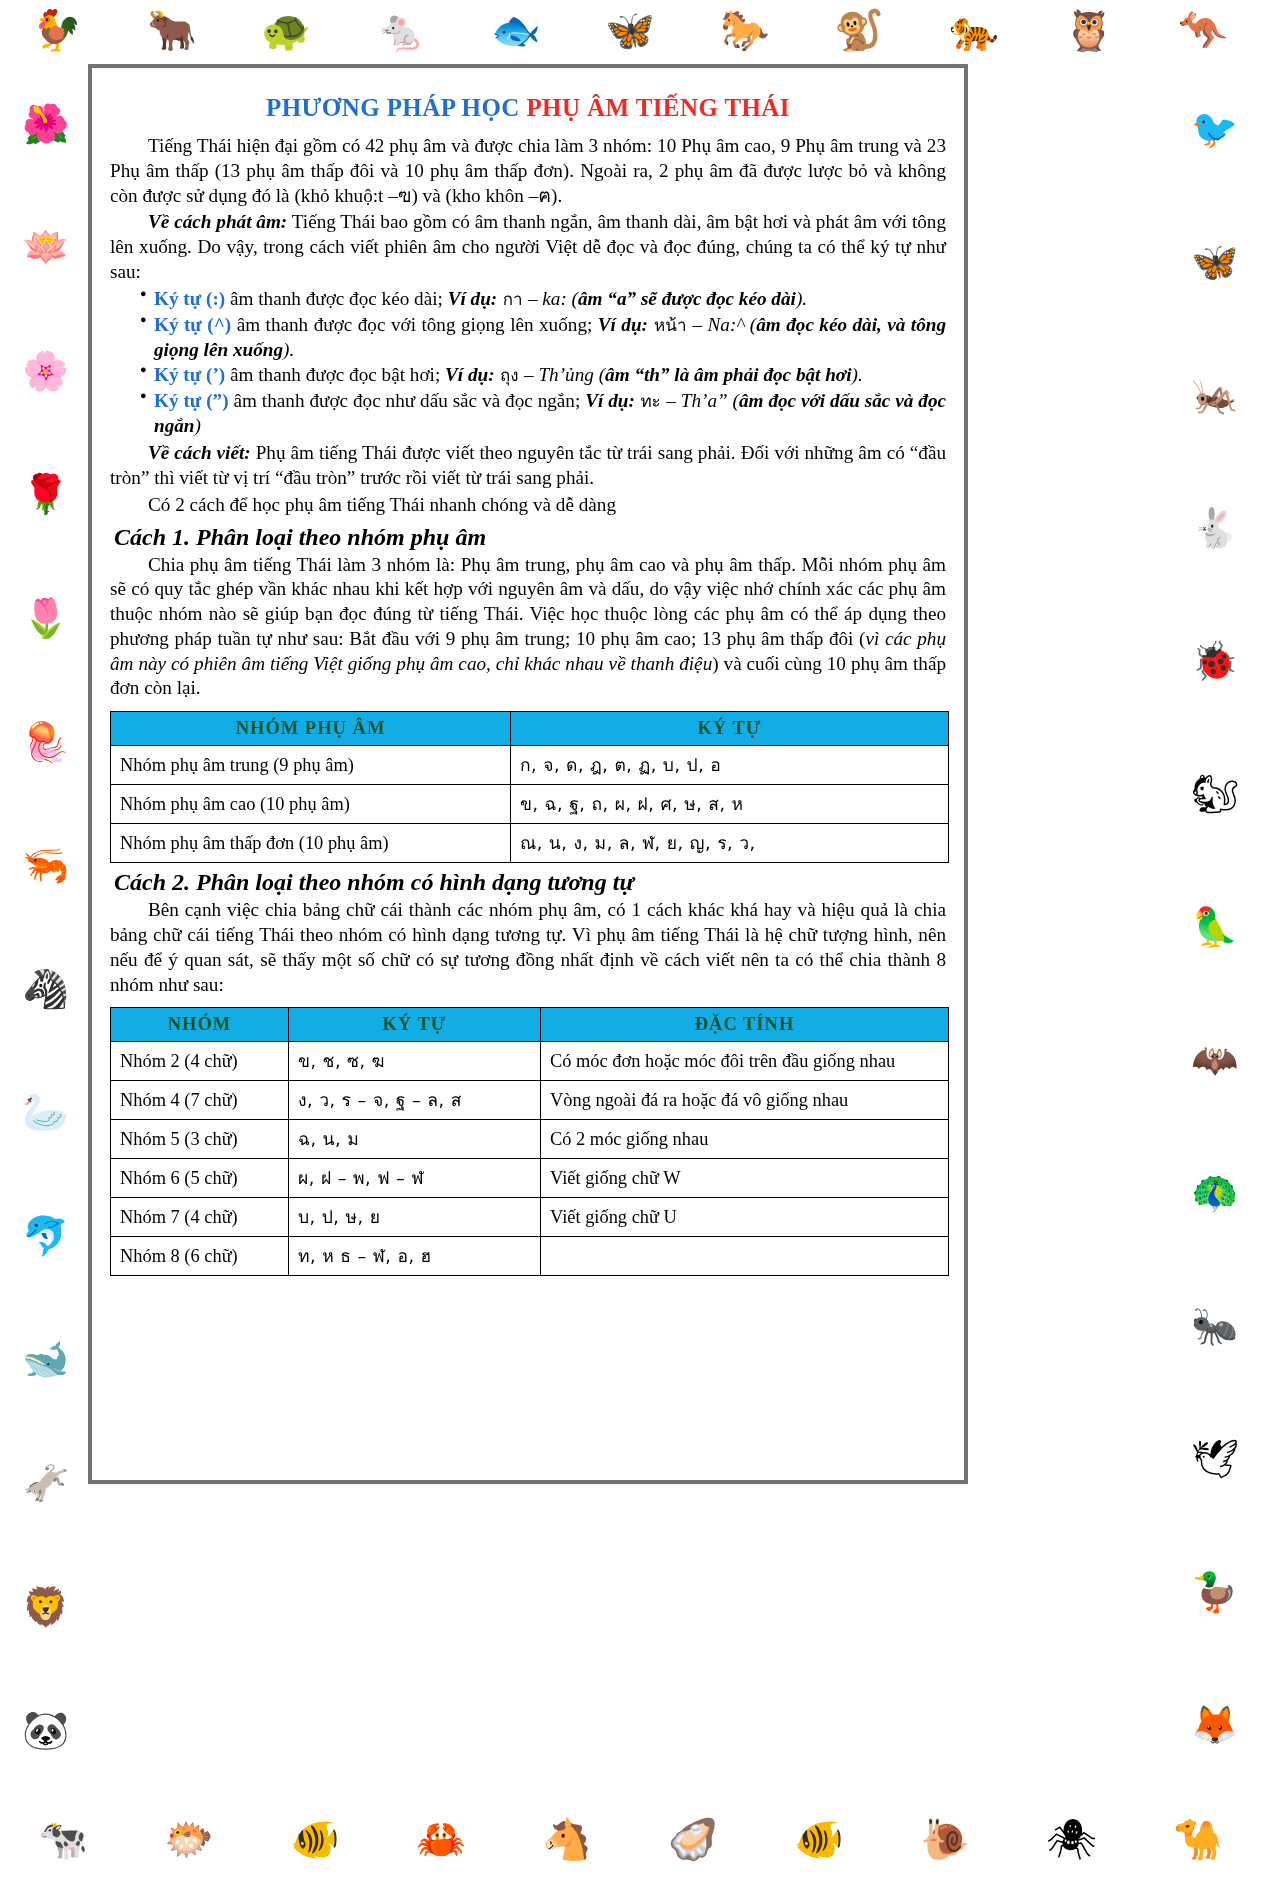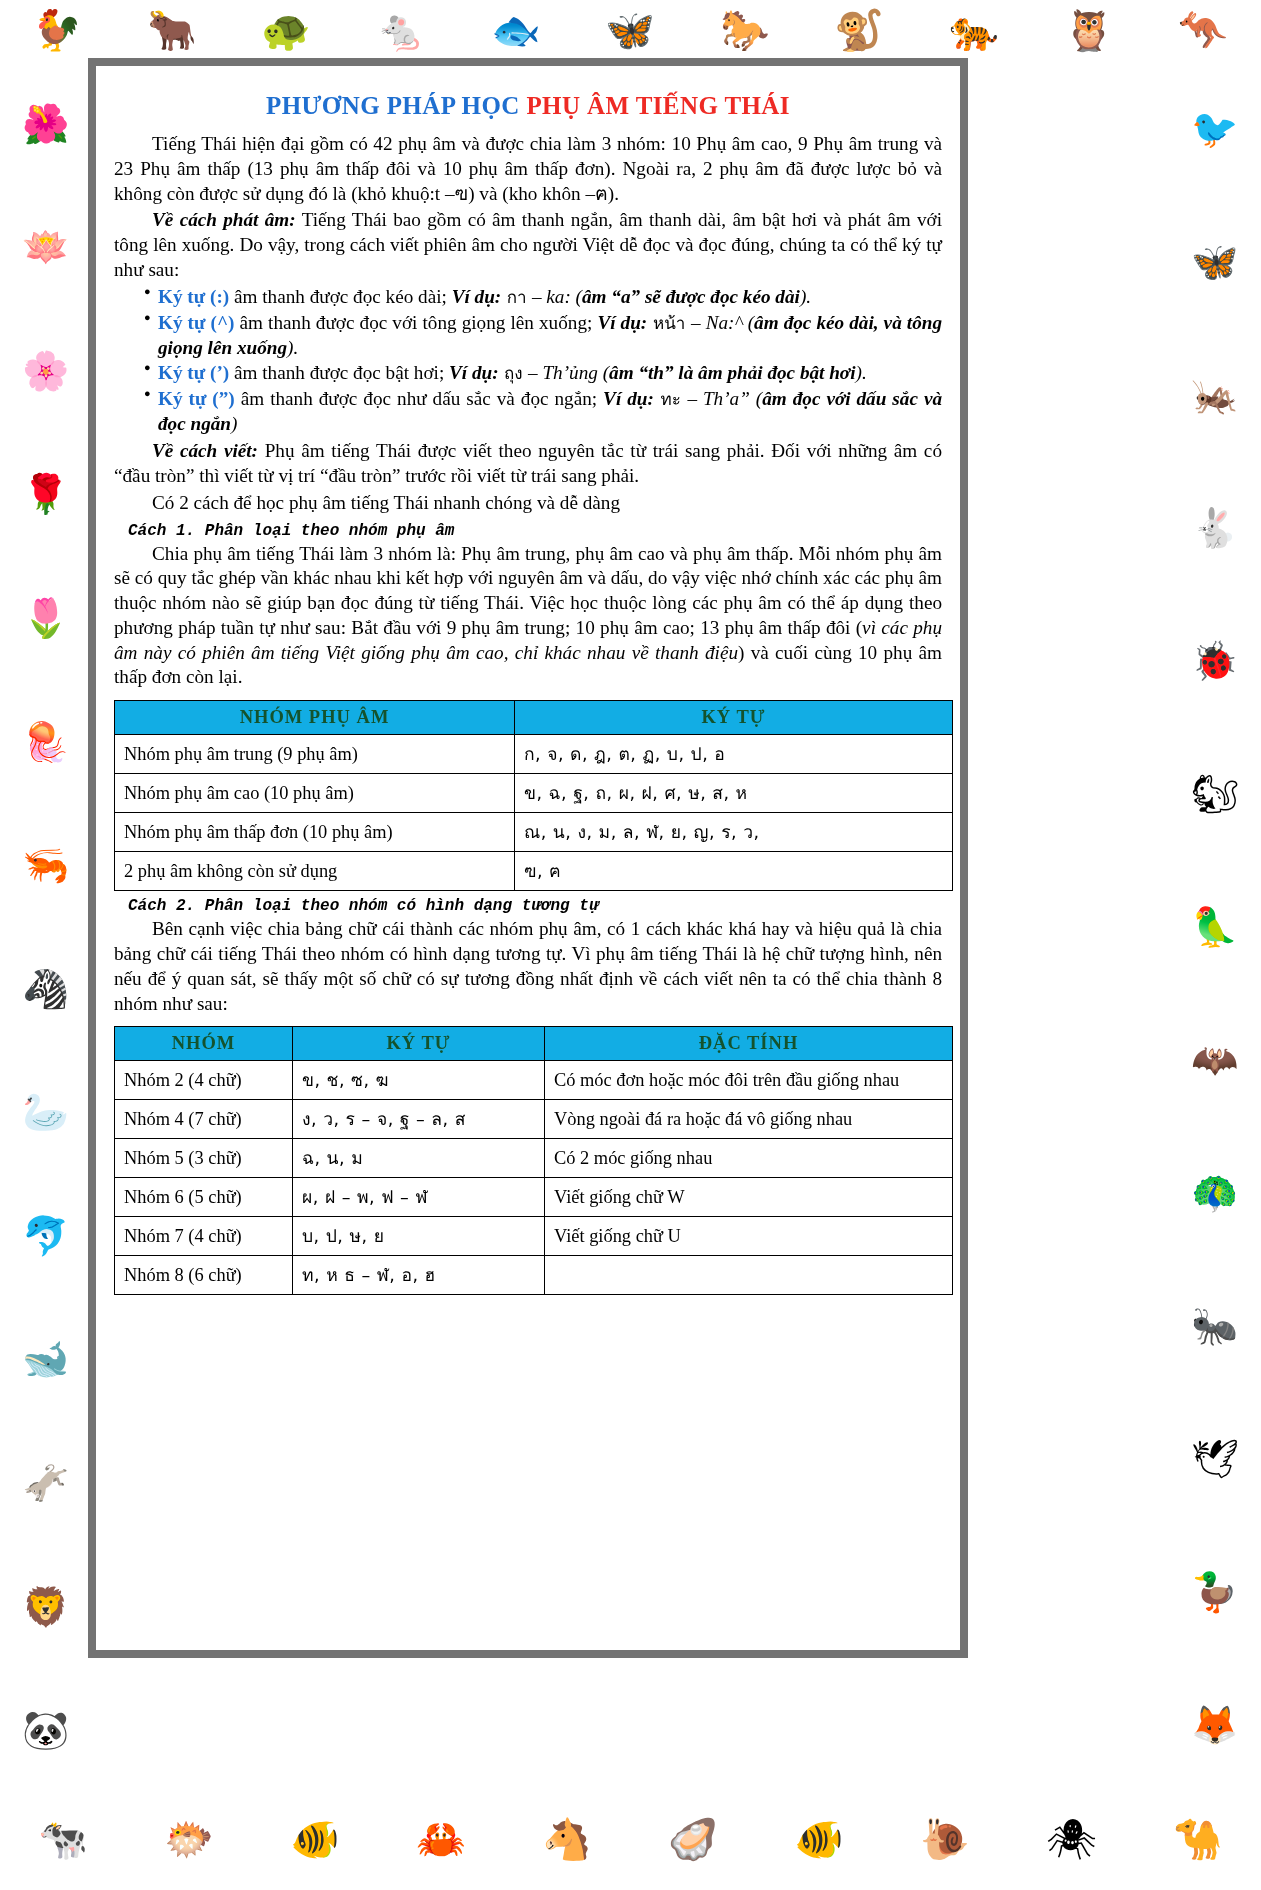--- a/index.html
+++ b/index.html
@@ -34,24 +34,24 @@
     line-height: 1;
     text-align: center;
     filter: saturate(1.25);
   }
   .strip-left .clip, .strip-right .clip { font-size: 38px; }
 
   
   .page-frame {
     position: absolute;
     left: 88px;
-    top: 58px;
+    top: 64px;
     width: 880px;
-    height: 1600px;
-    border: 8px solid #737373;
+    height: 1420px;
+    border: 4px solid #737373;
     background: #ffffff;
     box-sizing: border-box;
     padding: 22px 18px 10px 18px;
   }
 
   .doc-title {
     text-align: center;
     font-size: 25px;
     font-weight: bold;
     letter-spacing: .4px;
@@ -91,26 +91,25 @@
     content: "\25CF";
     position: absolute;
     left: 0;
     top: -1px;
     font-size: 11px;
     color: #000;
   }
   .kytu { color: #1f6fd0; font-weight: bold; }
 
   h3.section {
-    font-size: 16px;
+    font-size: 24px;
     font-weight: bold;
     font-style: italic;
-    margin: 6px 0 2px 14px;
+    margin: 6px 0 2px 4px;
     color: #000;
-    font-family: Liberation Mono, monospace;
   }
 
   table.tb {
     border-collapse: collapse;
     width: 838px;
     margin: 10px 0 6px 0;
     table-layout: fixed;
   }
   table.tb th, table.tb td {
     border: 1.6px solid #000;
@@ -253,24 +252,20 @@
         <td class="thaicell">ก, จ, ด, ฎ, ต, ฏ, บ, ป, อ</td>
       </tr>
       <tr>
         <td>Nhóm phụ âm cao (10 phụ âm)</td>
         <td class="thaicell">ข, ฉ, ฐ, ถ, ผ, ฝ, ศ, ษ, ส, ห</td>
       </tr>
       <tr>
         <td>Nhóm phụ âm thấp đơn (10 phụ âm)</td>
         <td class="thaicell">ณ, น, ง, ม, ล, ฬ, ย, ญ, ร, ว,</td>
       </tr>
-      <tr>
-        <td>2 phụ âm không còn sử dụng</td>
-        <td class="thaicell">ฃ, ฅ</td>
-      </tr>
     </tbody>
   </table>
 
   <h3 class="section">Cách 2. Phân loại theo nhóm có hình dạng tương tự</h3>
 
   <p class="para">Bên cạnh việc chia bảng chữ cái thành các nhóm phụ âm, có 1 cách khác khá hay và hiệu quả là chia bảng chữ cái tiếng Thái theo nhóm có hình dạng tương tự. Vì phụ âm tiếng Thái là hệ chữ tượng hình, nên nếu để ý quan sát, sẽ thấy một số chữ có sự tương đồng nhất định về cách viết nên ta có thể chia thành 8 nhóm như sau:</p>
 
   <table class="tb tb2">
     <colgroup>
         <col class="c1">

